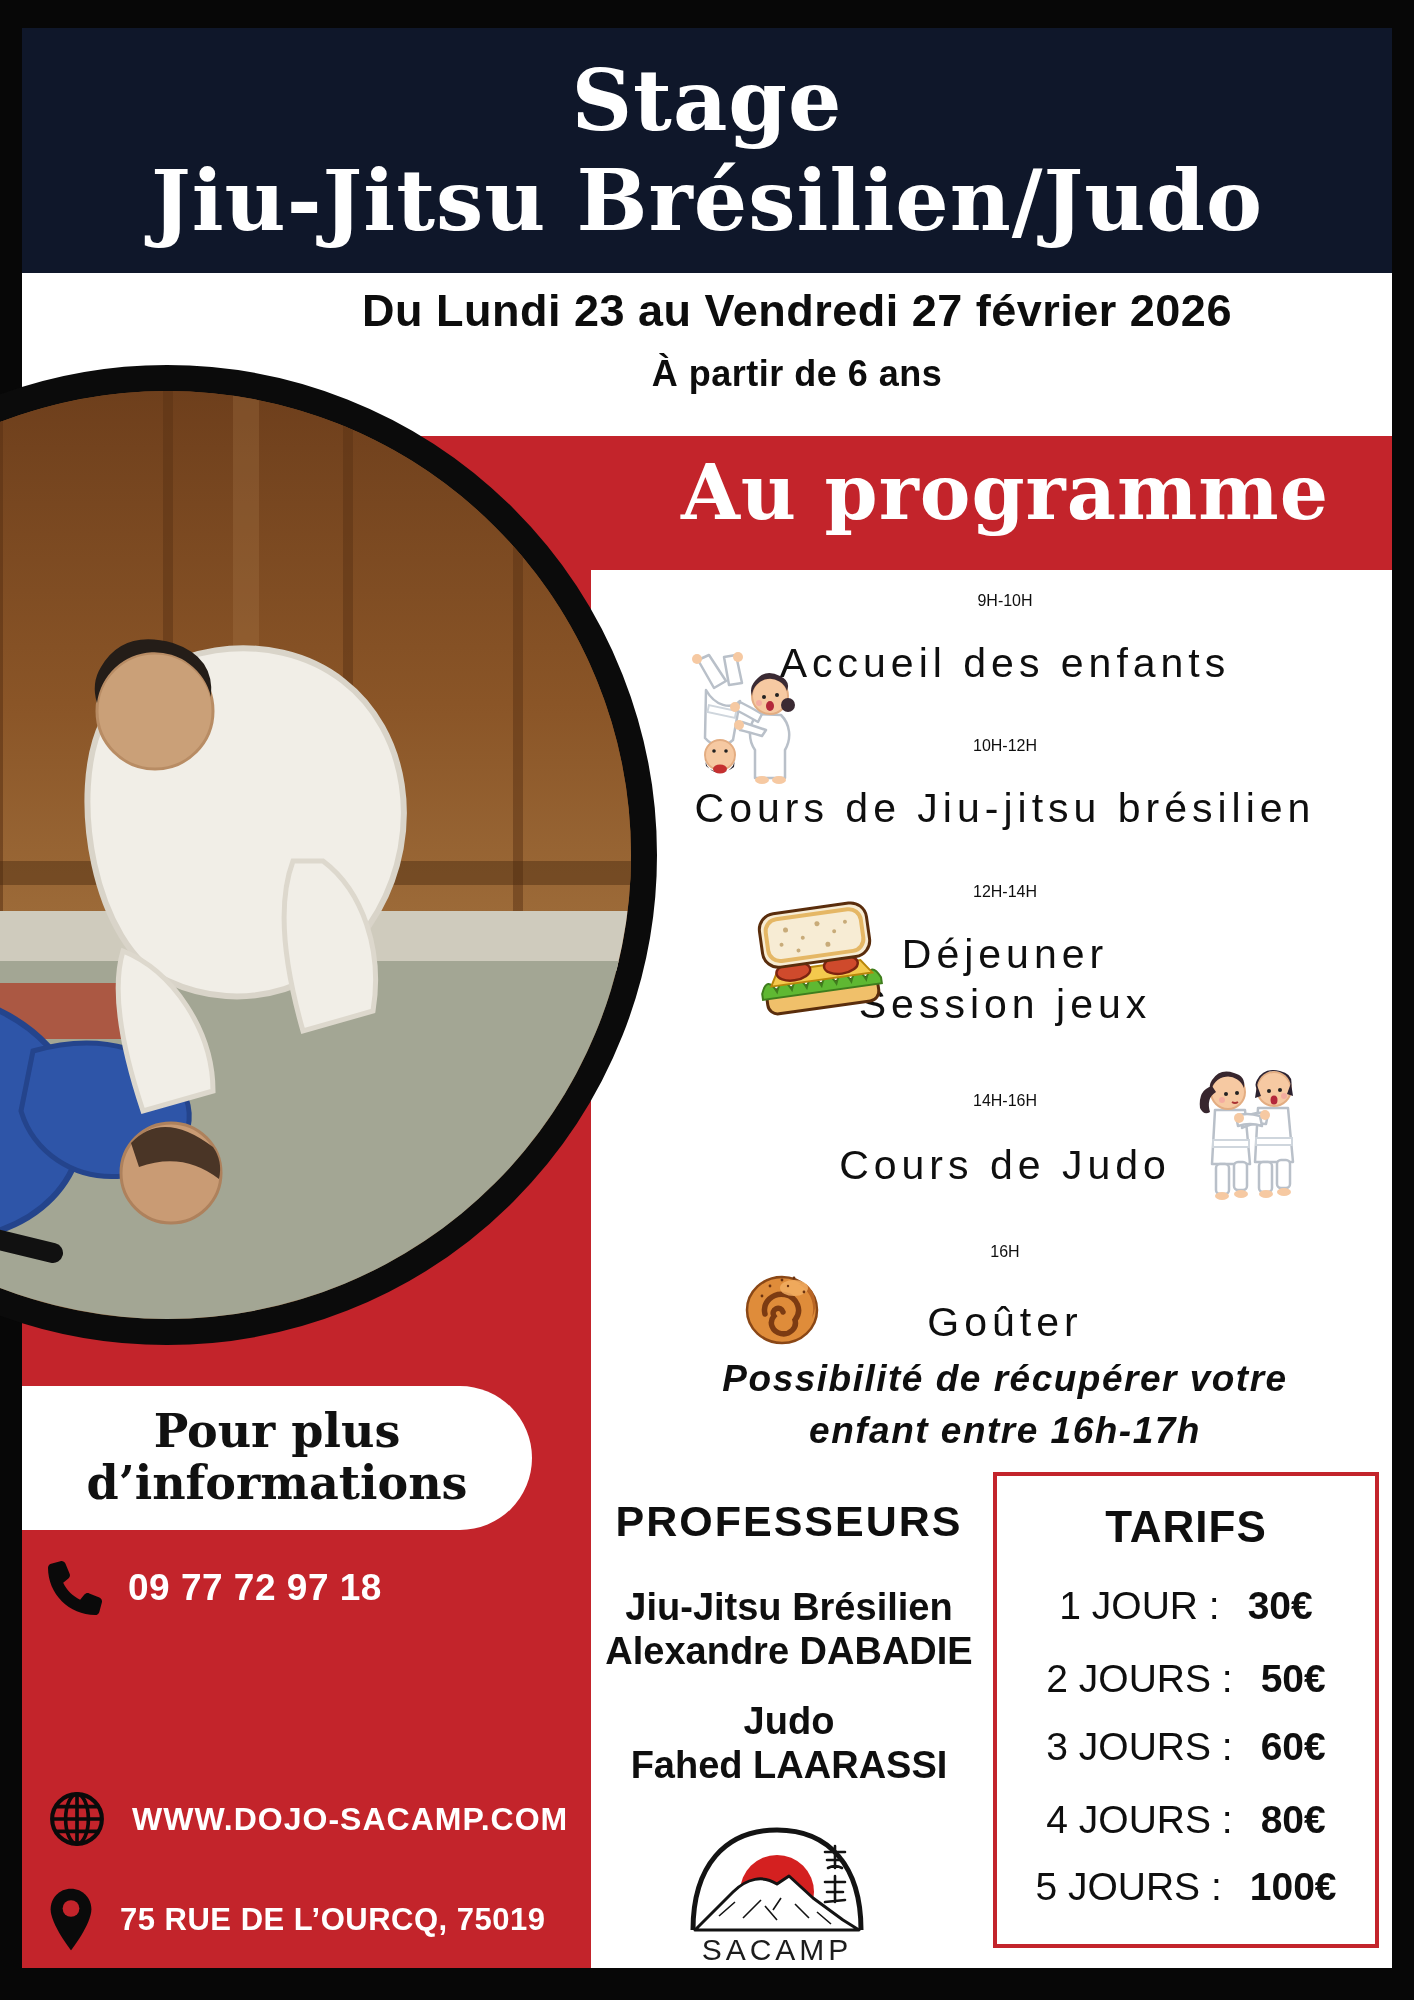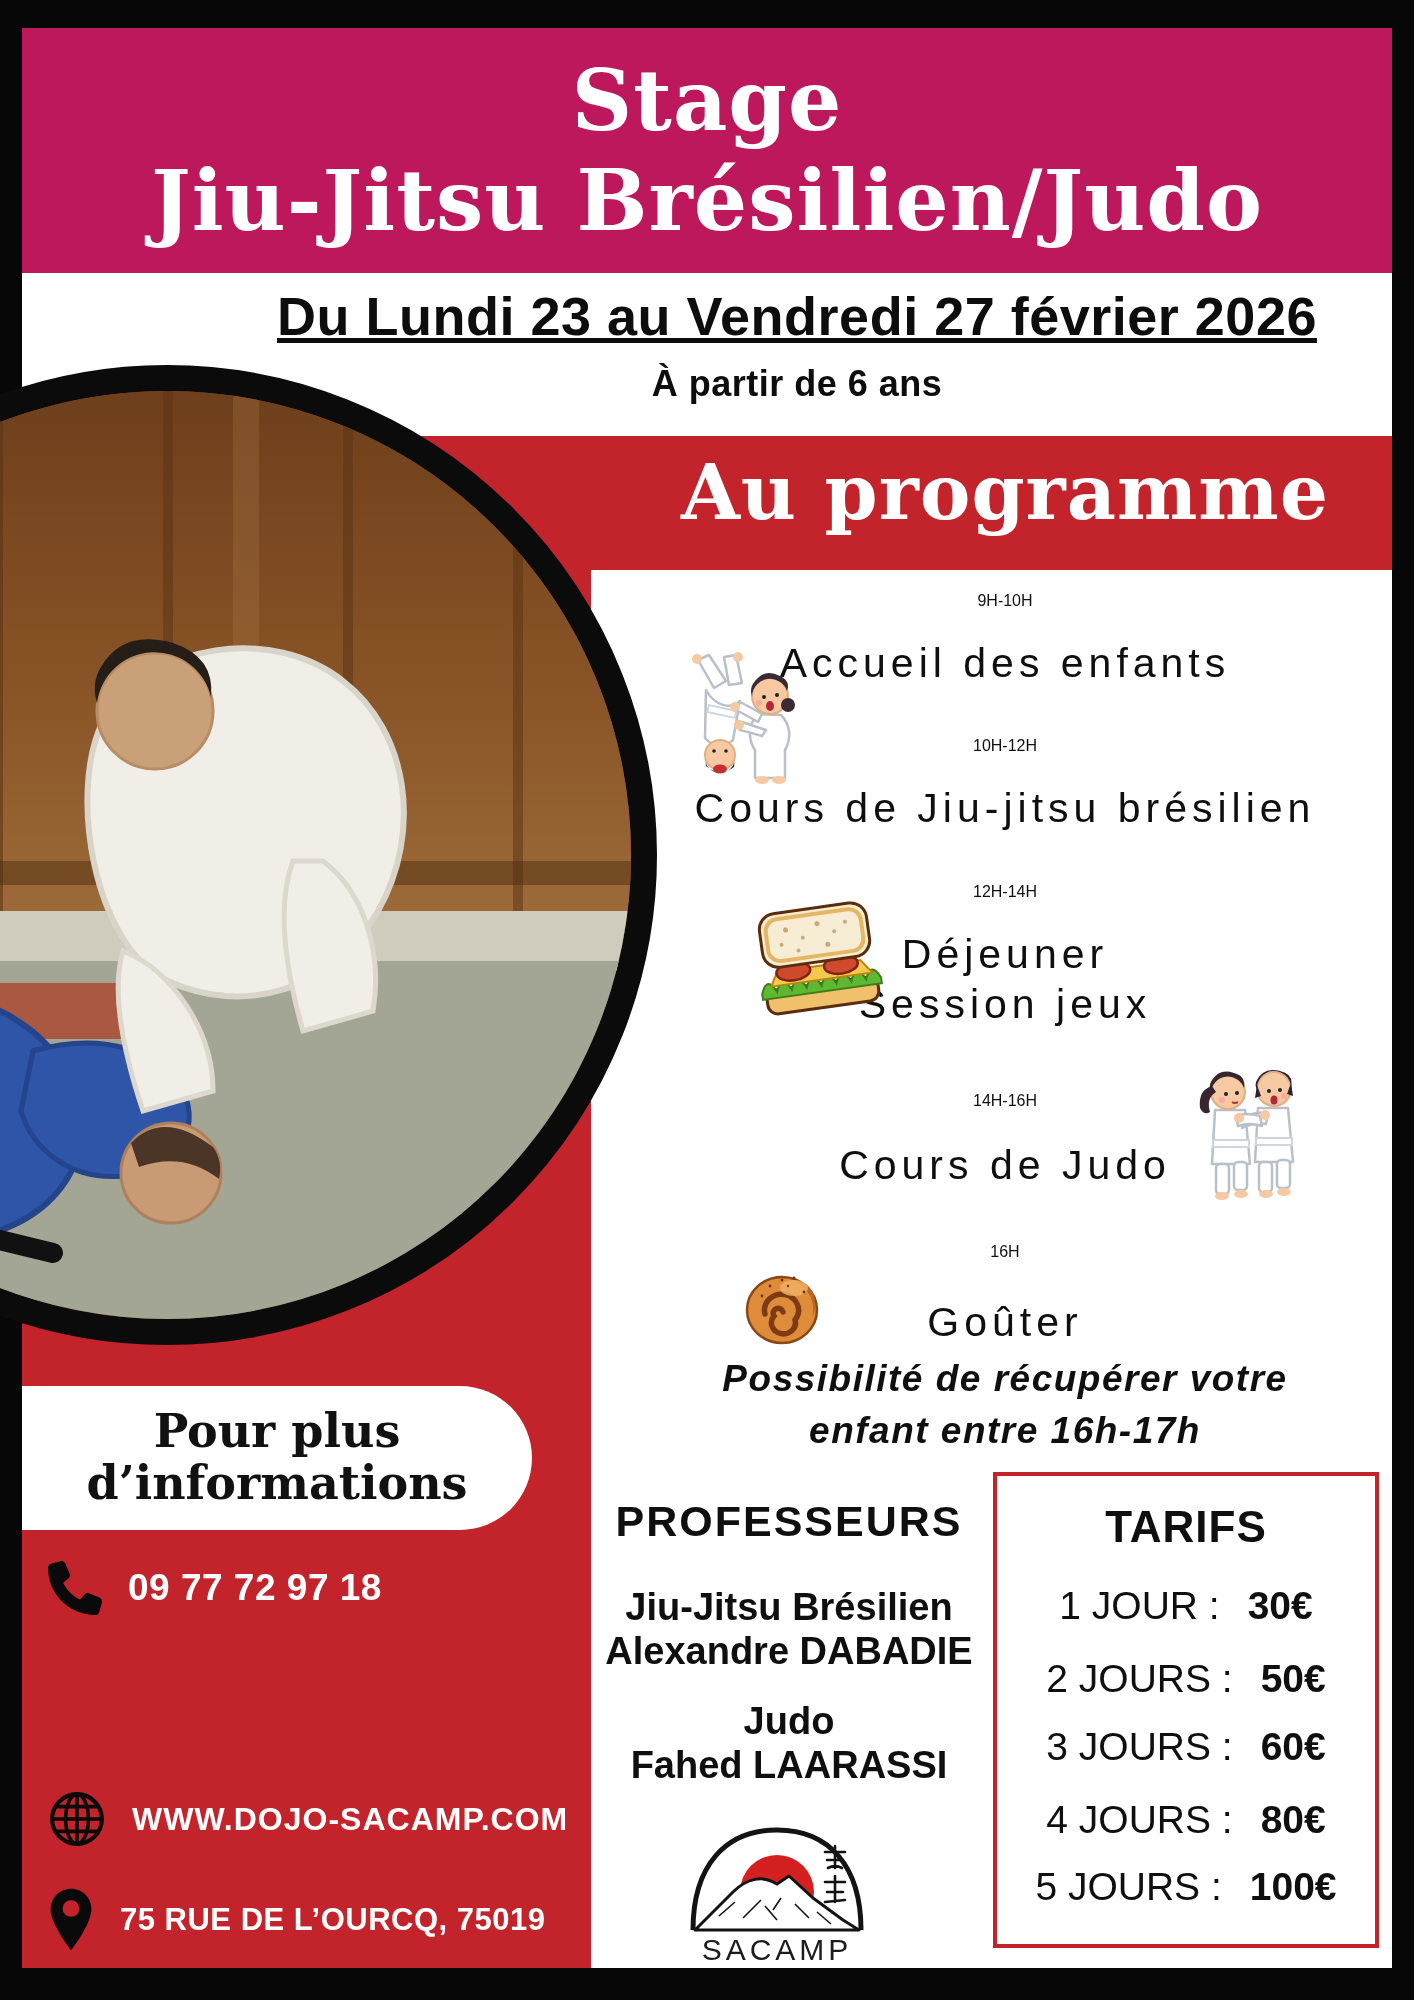--- a/index.html
+++ b/index.html
@@ -1,25 +1,25 @@
 <!DOCTYPE html>
 <html><head>
 <meta charset="utf-8">
 <style>
   html,body{margin:0;padding:0;background:#1c1c1c;}
   .poster{position:relative;width:1414px;height:2000px;background:#070707;overflow:hidden;
           font-family:"Liberation Sans","DejaVu Sans",sans-serif;}
   .abs{position:absolute;}
   .canvas-bg{left:22px;top:28px;width:1370px;height:1940px;background:#ffffff;z-index:0;}
-  .band-title{left:22px;top:28px;width:1370px;height:245px;background:#be185d;z-index:1;
+  .band-title{left:22px;top:28px;width:1370px;height:245px;background:#0f172a;z-index:1;
               display:flex;flex-direction:column;align-items:center;justify-content:center;}
   .title-line{font-family:"DejaVu Serif","Liberation Serif",serif;font-weight:700;color:#ffffff;
               font-size:84px;line-height:1.18;letter-spacing:1px;text-align:center;}
   .band-date{left:202px;top:285px;width:1190px;height:150px;z-index:2;text-align:center;color:#0d0d0d;}
-  .date-line{font-size:54px;font-weight:700;letter-spacing:0.5px;text-decoration:underline;}
+  .date-line{font-size:45px;font-weight:700;letter-spacing:0.5px;}
   .age-line{font-size:36px;font-weight:700;margin-top:16px;letter-spacing:0.5px;}
   .band-prog{left:22px;top:436px;width:1370px;height:134px;background:#C3242B;z-index:1;}
   .prog-header{left:592px;top:448px;width:826px;z-index:10;text-align:center;
                font-family:"DejaVu Serif","Liberation Serif",serif;font-weight:700;
                font-size:76px;color:#ffffff;letter-spacing:1px;}
   .left-panel{left:22px;top:436px;width:569px;height:1532px;background:#C3242B;z-index:1;}
   .photo{left:-323px;top:365px;width:980px;height:980px;border:26px solid #0b0b0b;border-radius:50%;
          overflow:hidden;z-index:5;box-sizing:border-box;background:#7c4a22;}
   .pill{left:22px;top:1386px;width:510px;height:144px;background:#ffffff;border-radius:0 72px 72px 0;
         z-index:6;display:flex;flex-direction:column;align-items:center;justify-content:center;}

